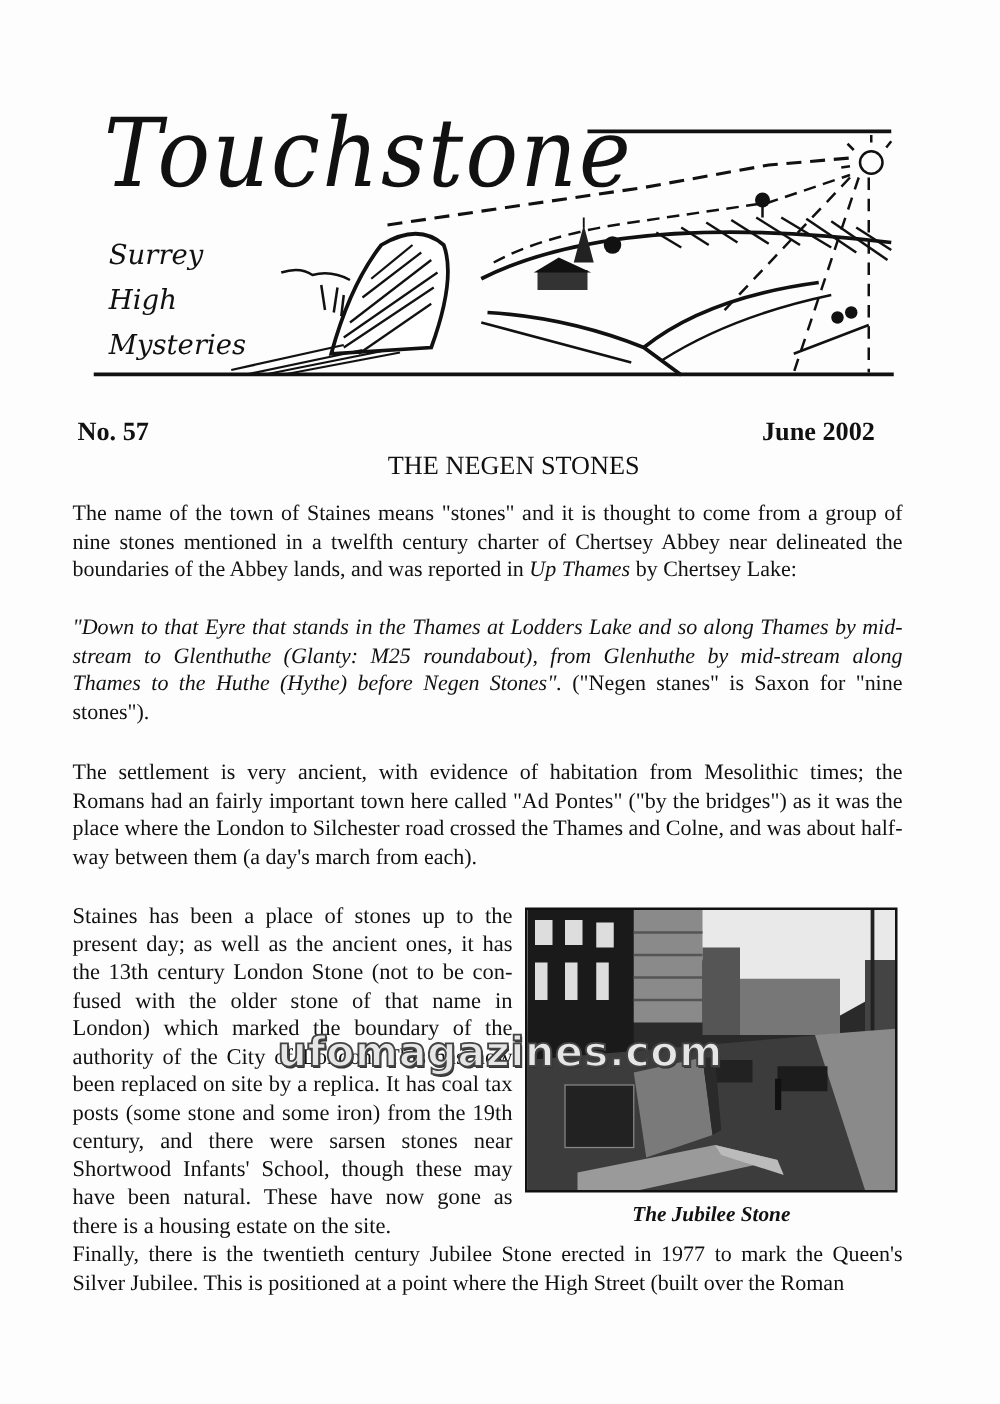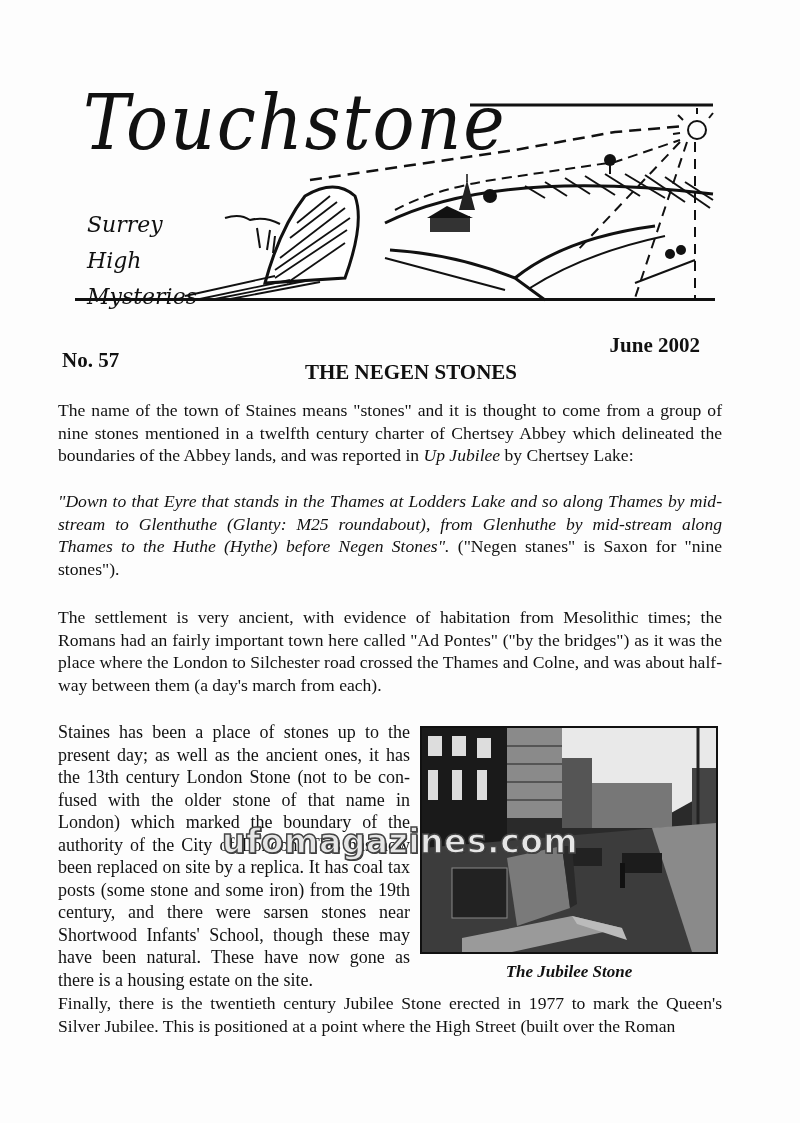--- a/index.html
+++ b/index.html
@@ -9,31 +9,31 @@
   .masthead { position: absolute; left: 75px; top: 78px; width: 640px; height: 228px; text-align: center; }
   .title {
     position: absolute; left: 8px; top: 0px;
     font-family: "DejaVu Serif", serif; font-size: 76px; letter-spacing: 2px;
     font-style: italic; font-weight: normal; color: #111;
     transform: scaleX(0.92); transform-origin: left top;
   }
   .subtitle {
     position: absolute; left: 12px;
     font-family: "DejaVu Serif", serif; font-style: italic;
-    font-size: 22px; color: #111; line-height: 1; margin-top: 20px;
+    font-size: 22px; color: #111; line-height: 1;
   }
   .sub1 { top: 116px; }
   .sub2 { top: 152px; }
   .sub3 { top: 188px; }
   .scene { position: absolute; left: 0; top: 0; width: 640px; height: 228px; }
   .mast-rule { position: absolute; left: 0; top: 220px; width: 640px; height: 3px; background: #111; }
 
-  .issue-no { position: absolute; left: 62px; top: 333px; font-size: 21px; font-weight: bold; margin-top: 15px; }
+  .issue-no { position: absolute; left: 62px; top: 333px; font-size: 21px; font-weight: bold; }
   .issue-date { position: absolute; right: 100px; top: 333px; font-size: 21px; font-weight: bold; }
-  .article-title { position: absolute; left: 0; width: 786px; top: 360px; text-align: center; font-size: 21px; font-weight: bold; padding-left: 36px; }
+  .article-title { position: absolute; left: 0; width: 786px; top: 360px; text-align: center; font-size: 21px; font-weight: normal; padding-left: 36px; }
 
   .para { position: absolute; left: 58px; width: 664px; font-size: 17.6px; line-height: 22.5px; text-align: justify; }
   .p1 { top: 399px; }
   .p2 { top: 490px; font-style: normal; }
   .p2 .quote { font-style: italic; }
   .p3 { top: 606px; }
 
   .p4 { position: absolute; left: 58px; top: 721px; width: 352px; font-size: 18px; line-height: 22.5px; text-align: justify; }
   .p5 { position: absolute; left: 58px; top: 992px; width: 664px; font-size: 17.6px; line-height: 22.5px; text-align: justify; }
 
@@ -143,21 +143,21 @@
   <div class="subtitle sub1">Surrey</div>
   <div class="subtitle sub2">High</div>
   <div class="subtitle sub3">Mysteries</div>
   <div class="mast-rule"></div>
 </div>
 
 <div class="issue-no">No. 57</div>
 <div class="issue-date">June 2002</div>
 <div class="article-title">THE NEGEN STONES</div>
 
-<p class="para p1"><span>The name of the town of Staines means "stones" and it is thought to come from a group of nine stones mentioned in a twelfth century charter of Chertsey Abbey which delineated the boundaries of the Abbey lands, and was reported in </span><i>Up Jubilee</i><span> by Chertsey Lake:</span></p>
+<p class="para p1"><span>The name of the town of Staines means "stones" and it is thought to come from a group of nine stones mentioned in a twelfth century charter of Chertsey Abbey near delineated the boundaries of the Abbey lands, and was reported in </span><i>Up Thames</i><span> by Chertsey Lake:</span></p>
 
 <p class="para p2"><span class="quote">"Down to that Eyre that stands in the Thames at Lodders Lake and so along Thames by mid-stream to Glenthuthe (Glanty: M25 roundabout), from Glenhuthe by mid-stream along Thames to the Huthe (Hythe) before Negen Stones".</span><span>  ("Negen stanes" is Saxon for "nine stones").</span></p>
 
 <p class="para p3">The settlement is very ancient, with evidence of habitation from Mesolithic times; the Romans had an fairly important town here called "Ad Pontes" ("by the bridges") as it was the place where the London to Silchester road crossed the Thames and Colne, and was about half-way between them (a day's march from each).</p>
 
 <p class="p4">Staines has been a place of stones up to the present day; as well as the ancient ones, it has the 13th century London Stone (not to be con-fused with the older stone of that name in London) which marked the boundary of the authority of the City of London. This has now been replaced on site by a replica. It has coal tax posts (some stone and some iron) from the 19th century, and there were sarsen stones near Shortwood Infants' School, though these may have been natural.  These have now gone as there is a housing estate on the site.</p>
 
 <div class="photo">
   <svg width="294" height="224" viewBox="0 0 294 224" xmlns="http://www.w3.org/2000/svg">
     <rect x="0" y="0" width="294" height="224" fill="#2a2a2a"></rect>

